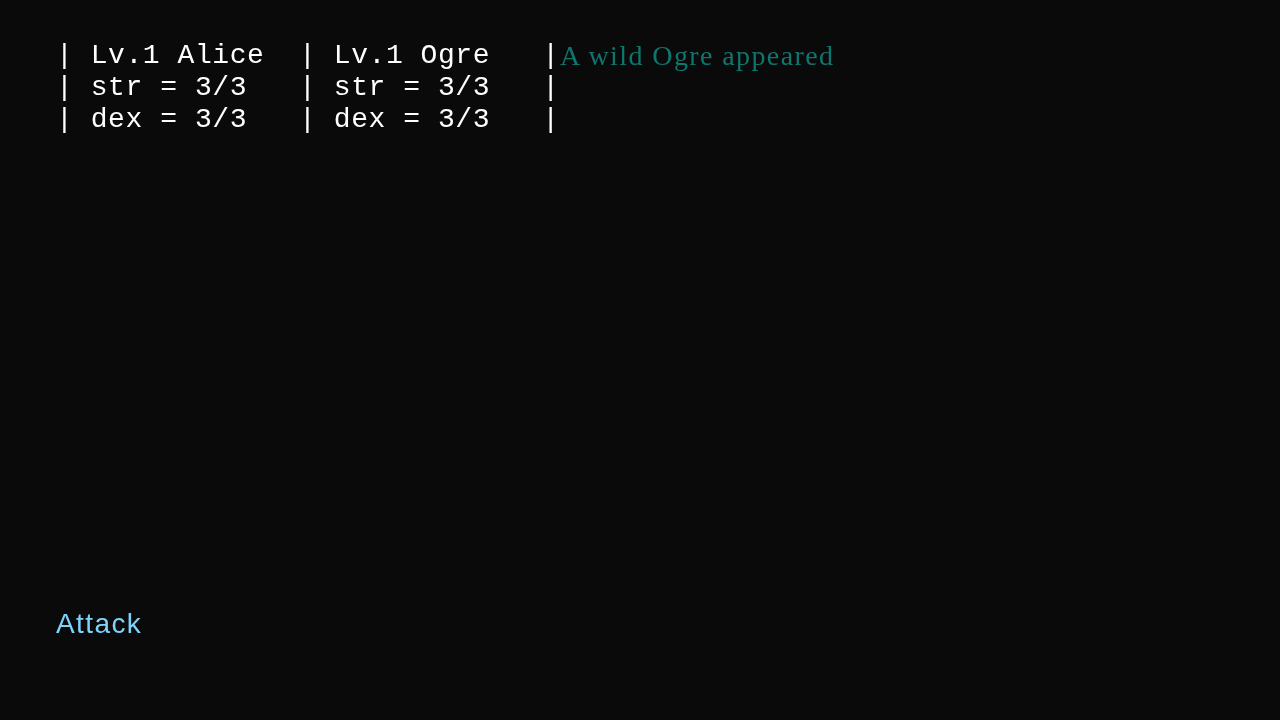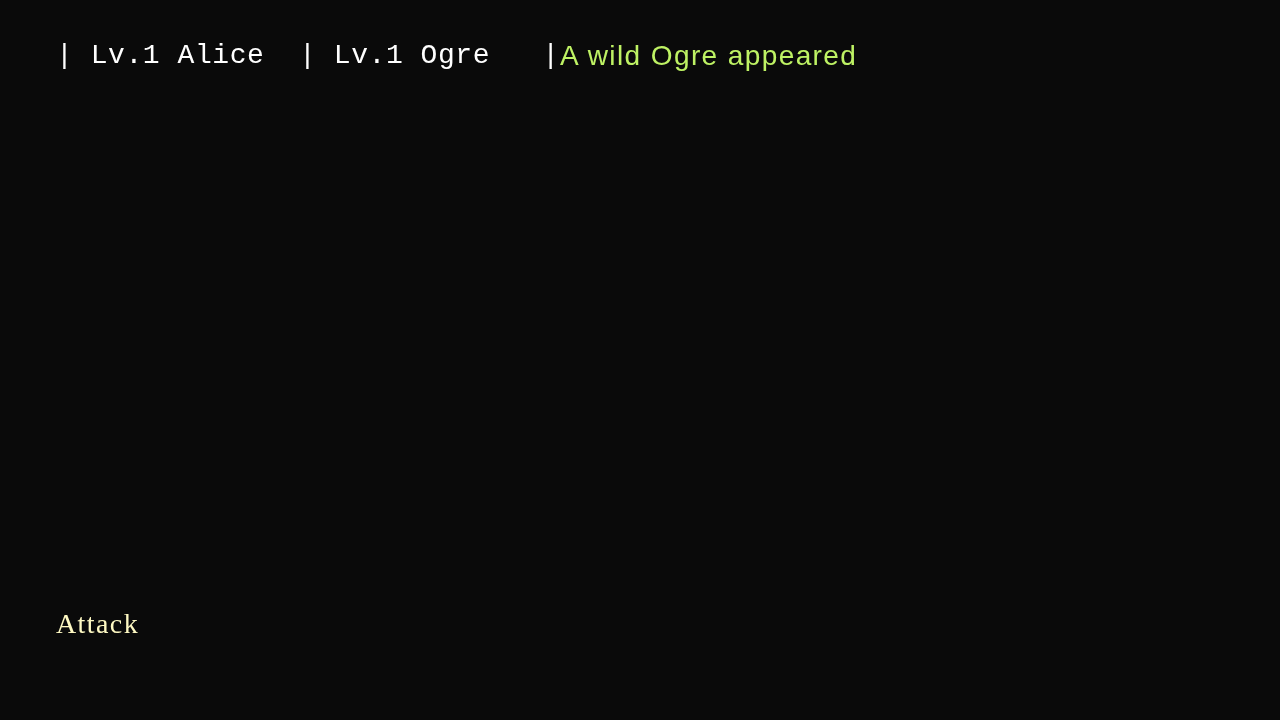--- a/index.html
+++ b/index.html
@@ -30,48 +30,50 @@
 
     .stats-line {
       white-space: pre;
       letter-spacing: 0.02em;
     }
 
     .battle-message {
       position: absolute;
       top: 40px;
       left: 560px;
-      font-family: Liberation Sans, sans-serif;
+      font-family: Liberation Serif, serif;
       font-size: 28px;
-      color: #bef264;
+      color: #0f766e;
       letter-spacing: 0.05em;
     }
 
     .actions-section {
       position: absolute;
       bottom: 80px;
       left: 56px;
       display: flex;
       flex-direction: column;
       gap: 4px;
     }
 
     .action-item {
-      font-family: Liberation Serif, serif;
+      font-family: Liberation Sans, sans-serif;
       font-size: 28px;
-      color: #fef9c3;
+      color: #7dd3fc;
       white-space: pre;
       cursor: pointer;
       letter-spacing: 0.05em;
     }
   </style>
 </head>
 <body>
 
 <div class="stats-section">
     <div class="stats-line">| Lv.1 Alice  | Lv.1 Ogre   |</div>
+    <div class="stats-line">| str = 3/3   | str = 3/3   |</div>
+    <div class="stats-line">| dex = 3/3   | dex = 3/3   |</div>
   </div>
 
 <div class="battle-message">A wild Ogre appeared</div>
 
 <div class="actions-section">
     <div class="action-item">Attack</div>
   </div>
 
 </body></html>

